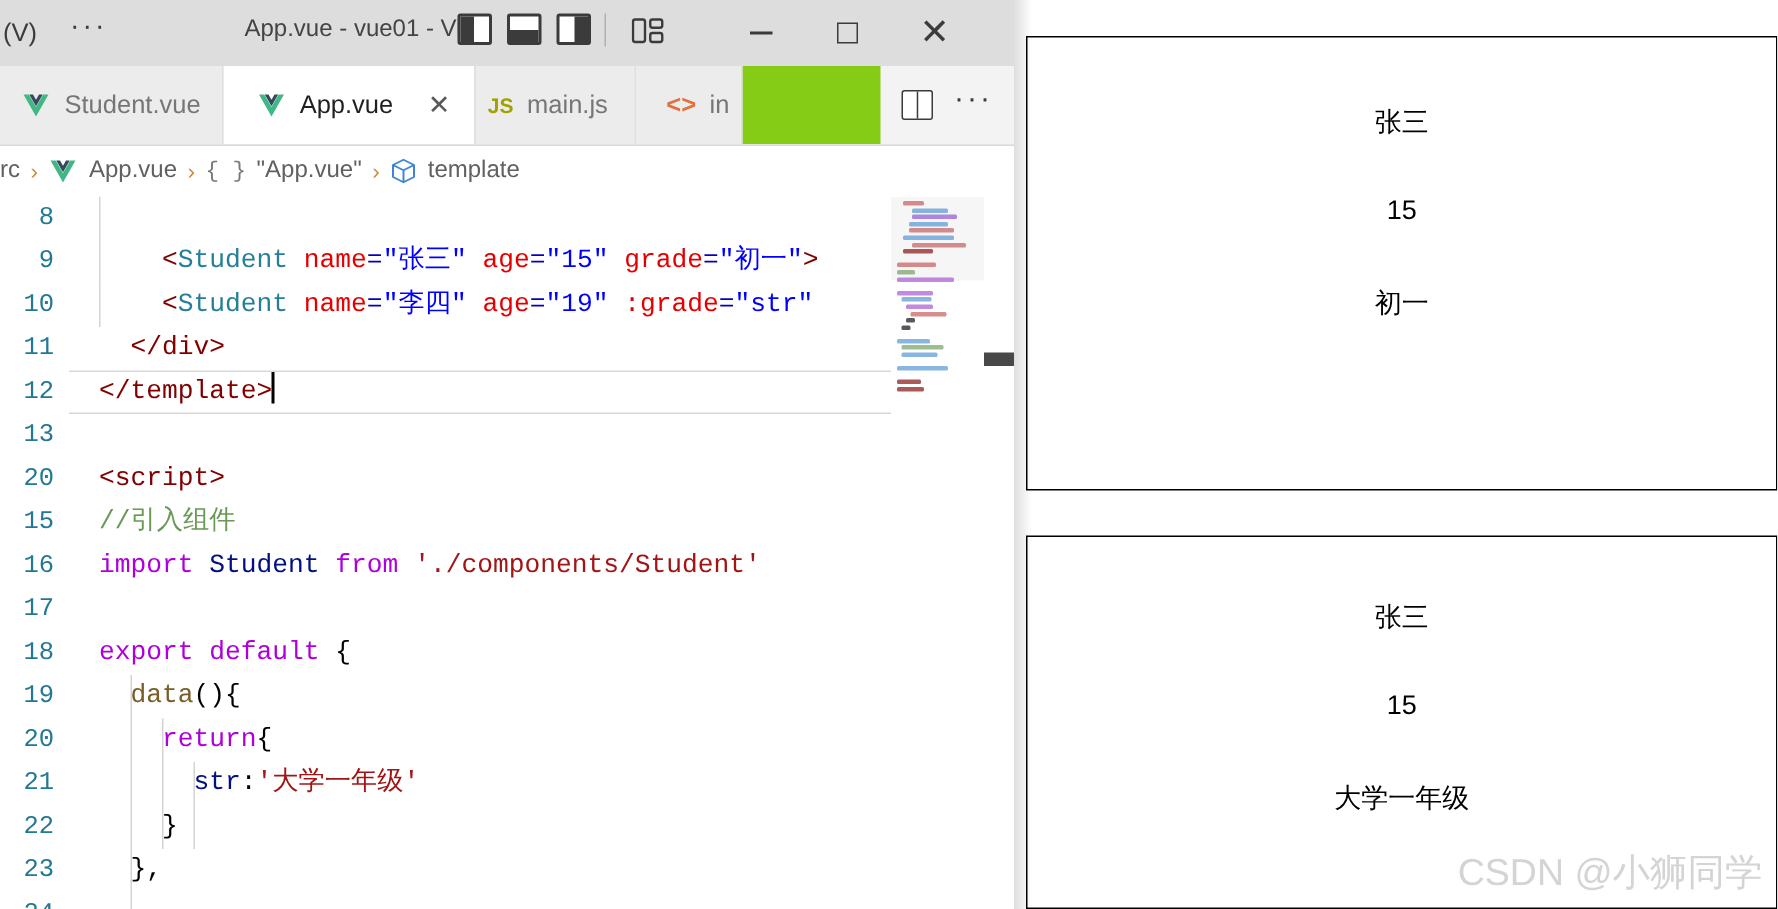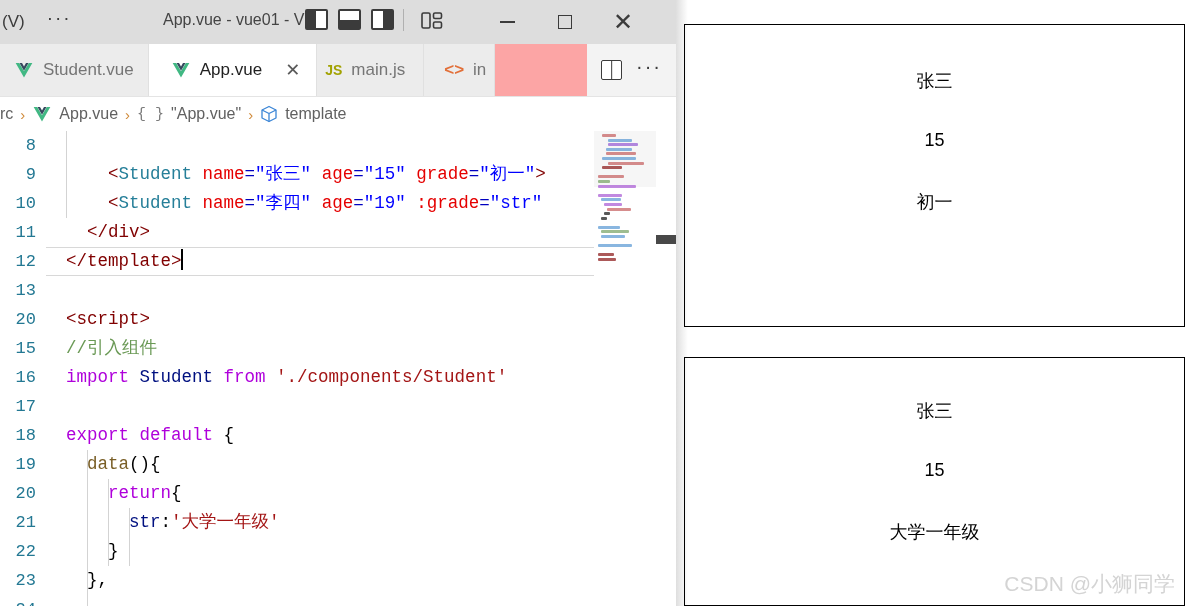--- a/index.html
+++ b/index.html
@@ -117,21 +117,21 @@
     color: #3b3b3b;
     font-size: 18px;
   }
   .wc .bar { width: 15px; height: 1.6px; background: #3b3b3b; }
   .wc .sq  { width: 14px; height: 14px; border: 1.6px solid #3b3b3b; box-sizing: border-box;}
   .wc .x   { font-size: 24px; line-height: 24px; font-weight: 300; }
 
   
   .tabbar {
     height: 52px;
-    background: #fca5a5;
+    background: #84cc16;
     display: flex;
     align-items: stretch;
     position: relative;
     border-bottom: 1px solid #e4e4e4;
   }
   .tab {
     display: flex; align-items: center;
     gap: 9px;
     padding: 0 14px;
     font-size: 17px;
@@ -327,21 +327,21 @@
   }
   #card0 .sc-line:nth-child(1) { margin-top: 44px; }
   #card0 .sc-line:nth-child(2) { margin-top: 37px; }
   #card0 .sc-line:nth-child(3) { margin-top: 39px; }
   #card1 .sc-line:nth-child(1) { margin-top: 41px; }
   #card1 .sc-line:nth-child(2) { margin-top: 37px; }
   #card1 .sc-line:nth-child(3) { margin-top: 39px; }
   .watermark {
     position: absolute;
     right: 10px; bottom: 8px;
-    font-size: 21px;
+    font-size: 25px;
     color: #d4d4d4;
     z-index: 9;
     white-space: nowrap;
   }
 </style>
 </head>
 <body>
 
 <div id="root">
 

